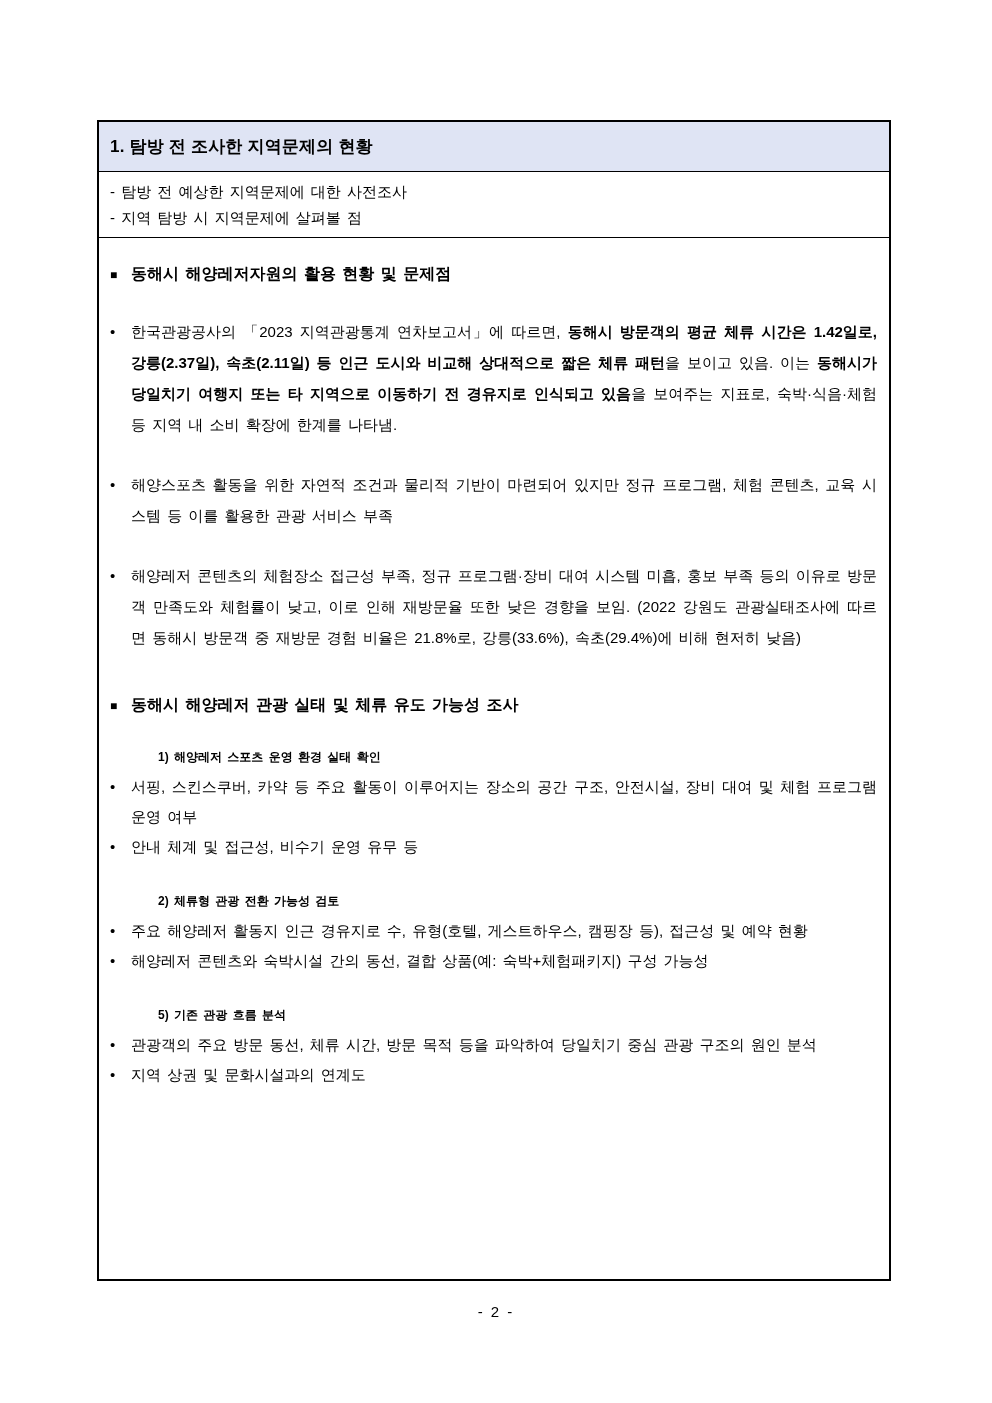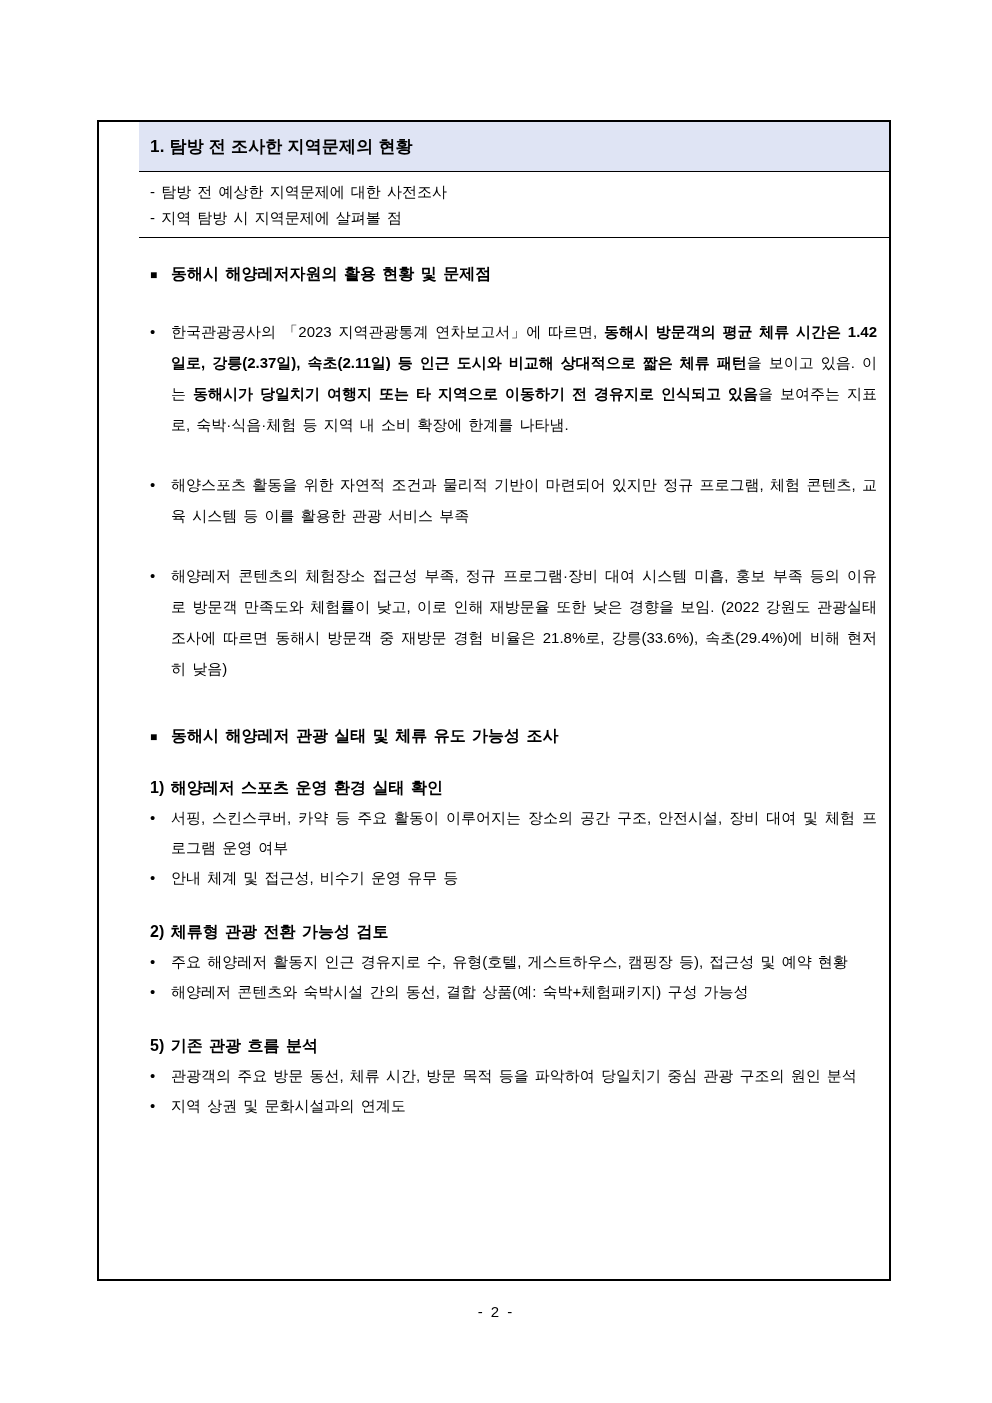--- a/index.html
+++ b/index.html
@@ -15,21 +15,20 @@
     overflow: hidden;
   }
   .doc-box {
     position: absolute;
     left: 97px; top: 120px;
     width: 794px; height: 1161px;
     border: 2px solid #000000;
     box-sizing: border-box;
     display: flex;
     flex-direction: column;
-    padding-left: 40px;
   }
   .doc-header {
     background: #dfe4f4;
     border-bottom: 1px solid #000000;
     height: 50px;
     box-sizing: border-box;
     display: flex;
     align-items: center;
     padding: 0 11px;
     font-size: 17px;
@@ -74,23 +73,24 @@
   }
   .blk.para-bullet .txt {
     text-align: justify;
   }
   .blk.para-bullet .marker, .blk.list-bullet .marker {
     font-size: 15px;
   }
   .blk.num-head {
     margin-top: 24px;
     font-weight: bold;
-    font-size: 16px;
+    font-size: 12px;
     line-height: 30px;
     display: block;
+    margin-left: 48px;
   }
   .blk.list-bullet {
     line-height: 30px;
   }
   .blk.list-bullet .txt { text-align: justify; }
 
   b { font-weight: bold; }
 
   .page-number {
     position: absolute;

